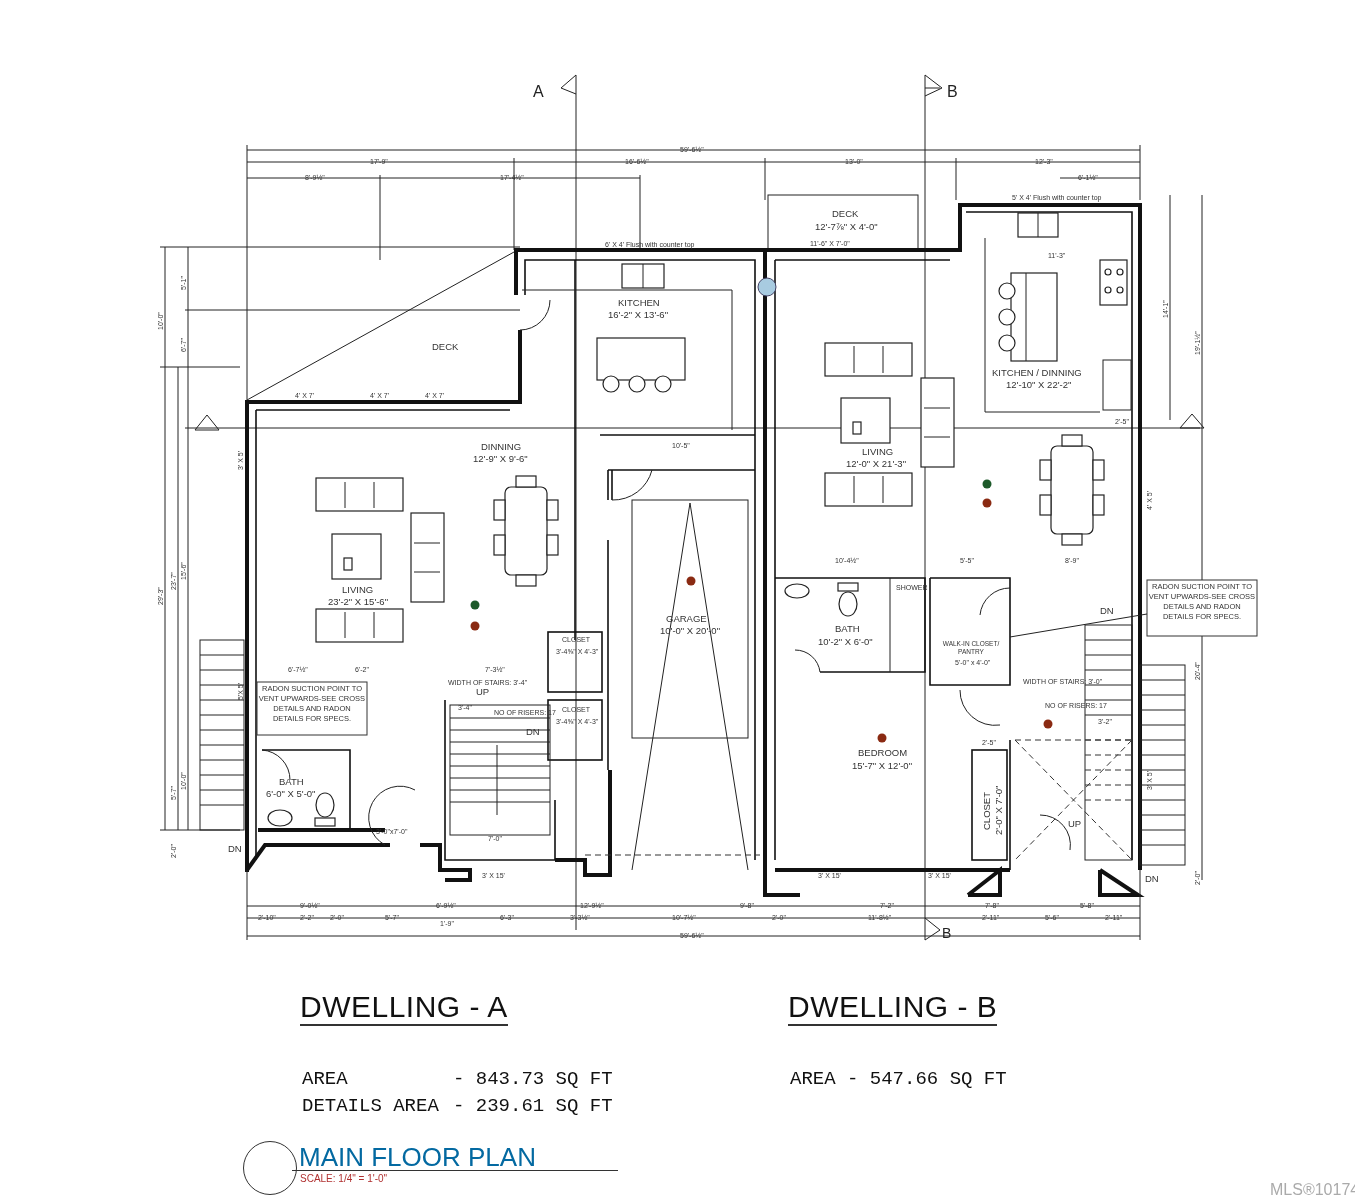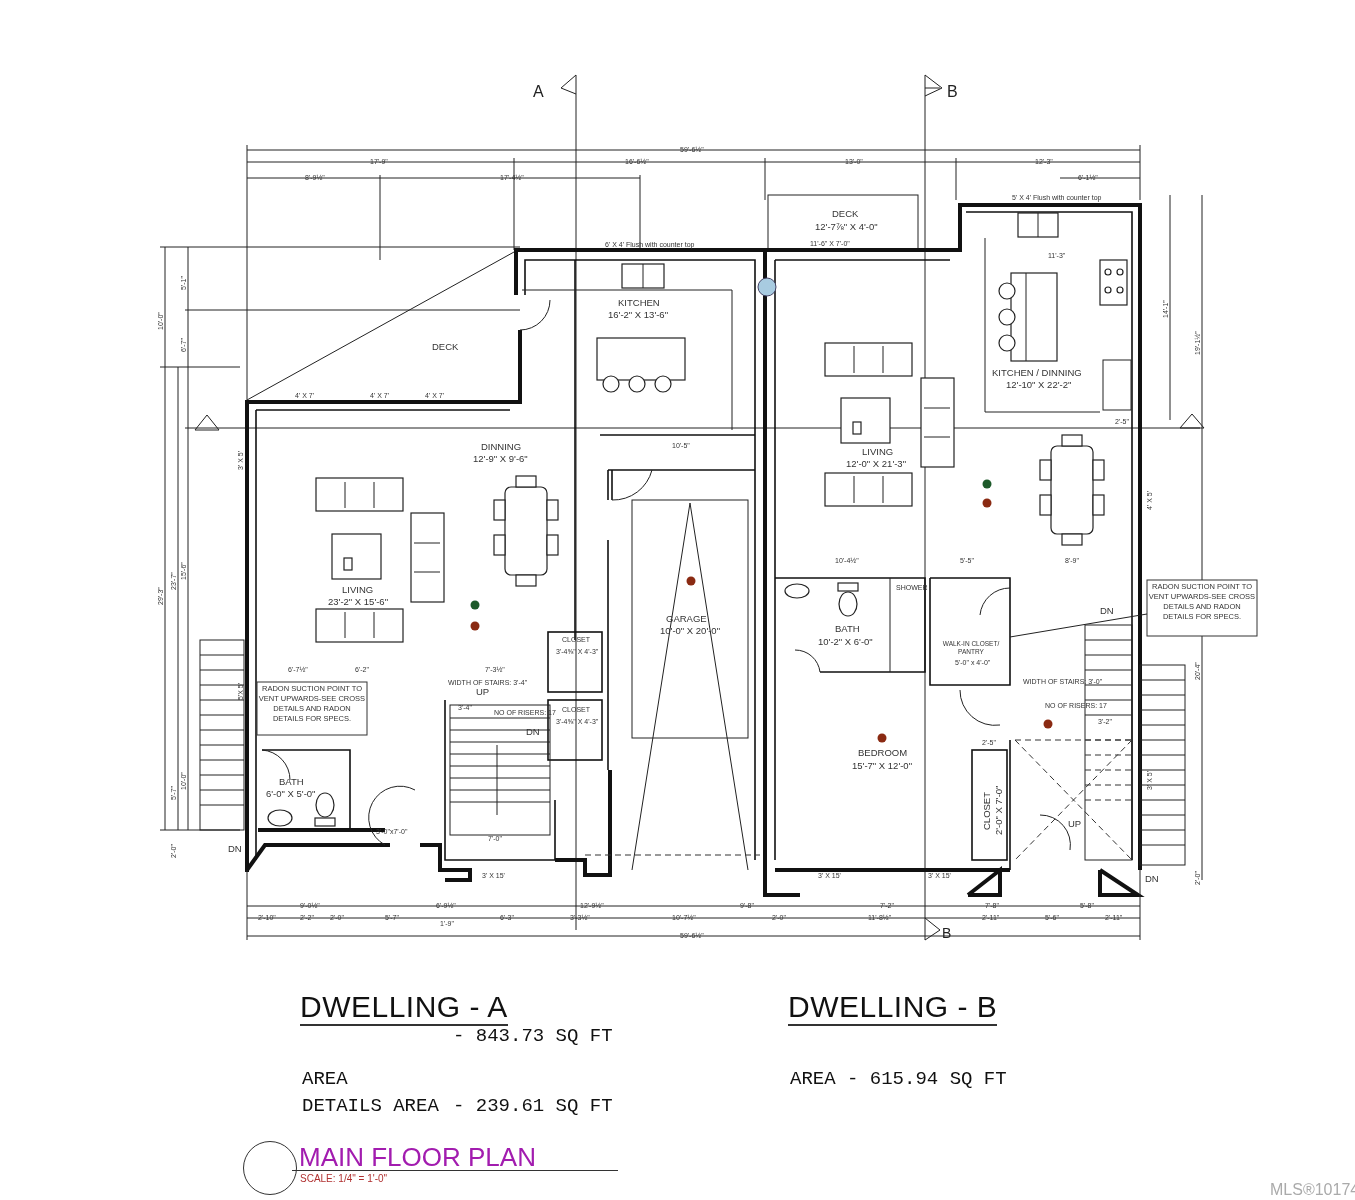--- a/index.html
+++ b/index.html
@@ -10,21 +10,21 @@
   .room { font-size: 9.5px; fill: #333; }
   .wall { stroke: #111; stroke-width: 4; fill: none; }
   .wall2 { stroke: #111; stroke-width: 1.6; fill: none; }
   .thin { stroke: #222; stroke-width: 1; fill: none; }
   .dash { stroke: #333; stroke-width: 1; fill: none; stroke-dasharray: 6 4; }
   .furn { stroke: #222; stroke-width: 1.2; fill: #fff; }
   .dimline { stroke: #222; stroke-width: 1; }
   .note-box { stroke: #333; stroke-width: 1; fill: #fff; }
   .dwell-title { position: absolute; font-size: 30px; color: #111; letter-spacing: 0.5px; border-bottom: 2px solid #333; padding-bottom: 0; line-height: 34px; }
   .area-line { position: absolute; font-size: 19px; color: #111; white-space: pre; line-height: 24px; font-family: Liberation Mono, monospace; }
-  .plan-title { position: absolute; left: 299px; top: 1143px; font-size: 26px; color: #a21caf; line-height: 28px; }
+  .plan-title { position: absolute; left: 299px; top: 1143px; font-size: 26px; color: #0369a1; line-height: 28px; }
   .plan-rule { position: absolute; left: 292px; top: 1170px; width: 326px; height: 1px; background: #333; }
   .plan-circle { position: absolute; left: 243px; top: 1141px; width: 52px; height: 52px; border: 1.5px solid #333; border-radius: 50%; }
   .scale { position: absolute; left: 300px; top: 1173px; font-size: 10px; color: #b03030; }
   .mls { position: absolute; left: 1270px; top: 1181px; font-size: 16px; color: #aaa; }
 </style>
 </head>
 <body>
 
 <svg id="plan" viewBox="0 0 1355 1200" xmlns="http://www.w3.org/2000/svg">
 
@@ -433,22 +433,22 @@
     <foreignObject x="1148" y="582" width="108" height="54">
       <div xmlns="http://www.w3.org/1999/xhtml" style="font-family:'Liberation Sans',sans-serif;font-size:7.5px;text-align:center;line-height:10px;color:#333;">RADON SUCTION POINT TO VENT UPWARDS-SEE CROSS DETAILS AND RADON DETAILS FOR SPECS.</div>
     </foreignObject>
   </g>
 </svg>
 
 <div class="dwell-title" style="left:300px; top:990px;">DWELLING - A</div>
 <div class="dwell-title" style="left:788px; top:990px;">DWELLING - B</div>
 
 <div class="area-line" style="left:302px; top:1067px;">AREA</div>
-<div class="area-line" style="left:453px; top:1024px;">- 843.73 SQ FT</div>
+<div class="area-line" style="left:453px; top:1067px;">- 843.73 SQ FT</div>
 <div class="area-line" style="left:302px; top:1094px;">DETAILS AREA</div>
 <div class="area-line" style="left:453px; top:1094px;">- 239.61 SQ FT</div>
-<div class="area-line" style="left:790px; top:1067px;">AREA - 615.94 SQ FT</div>
+<div class="area-line" style="left:790px; top:1067px;">AREA - 547.66 SQ FT</div>
 
 <div class="plan-circle"></div>
 <div class="plan-title">MAIN FLOOR PLAN</div>
 <div class="plan-rule"></div>
 <div class="scale">SCALE: 1/4" = 1'-0"</div>
 <div class="mls">MLS®1017451</div>
 
 </body></html>

